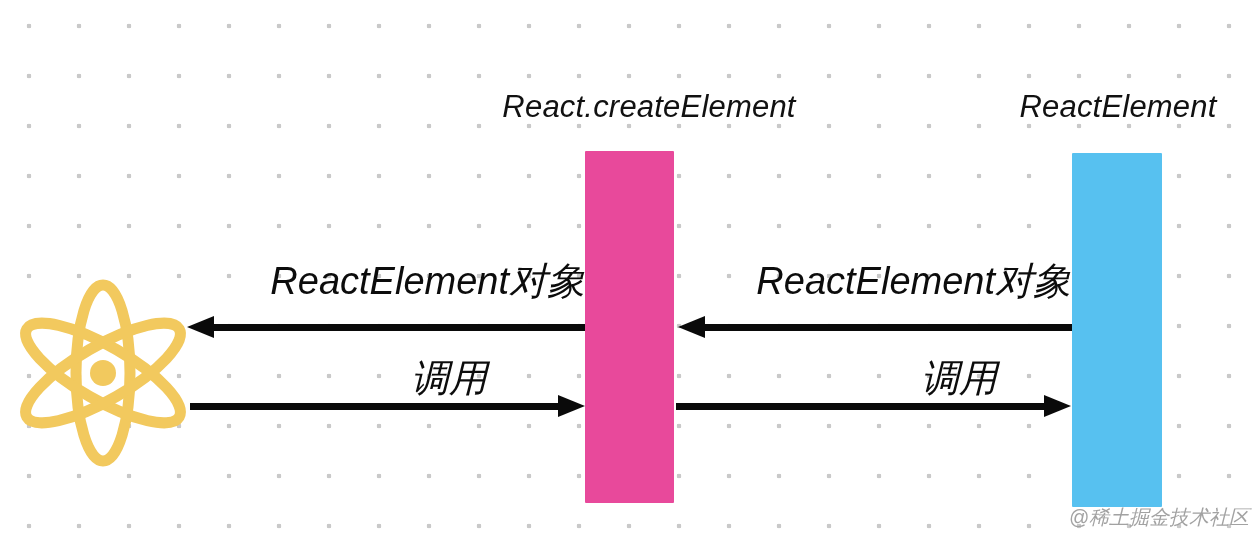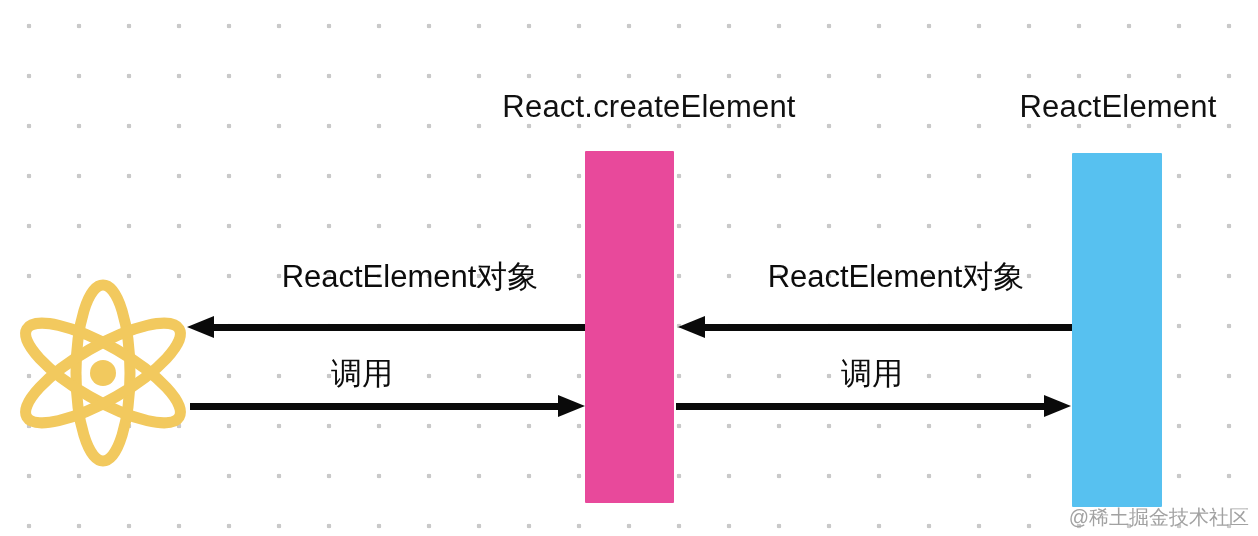--- a/index.html
+++ b/index.html
@@ -9,20 +9,21 @@
   }
   .canvas {
     position: relative;
     width: 1258px;
     height: 536px;
     overflow: hidden;
     background-color: #ffffff;
     background-image: radial-gradient(circle, #c9c9c9 2.1px, rgba(201,201,201,0) 2.6px);
     background-size: 50px 50px;
     background-position: 4px 1px;
+    font-style: italic;
   }
   .title {
     position: absolute;
     top: 89px;
     font-size: 31px;
     font-weight: 500;
     color: #111111;
     text-align: center;
     white-space: nowrap;
     letter-spacing: 0.2px;
@@ -41,23 +42,23 @@
     position: absolute;
     left: 8px;
     top: 278px;
     width: 190px;
     height: 190px;
   }
   .logo-wrap svg { display: block; width: 100%; height: 100%; }
 
   .flow-label {
     position: absolute;
-    font-size: 31px;
+    font-size: 38px;
     color: #0c0c0c;
-    text-align: center;
+    text-align: right;
     white-space: nowrap;
   }
   .flow-label.return-left  { left: 235px; width: 350px; top: 256px; }
   .flow-label.return-right { left: 721px; width: 350px; top: 256px; }
   .flow-label.call-left    { left: 237px; width: 250px; top: 353px; }
   .flow-label.call-right   { left: 747px; width: 250px; top: 353px; }
 
   .arrow {
     position: absolute;
     height: 22px;

